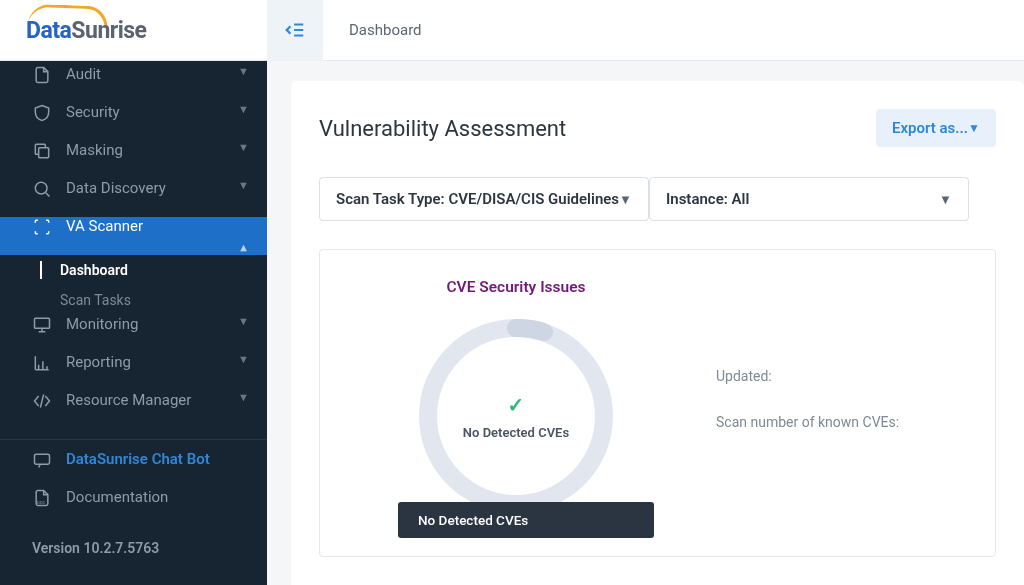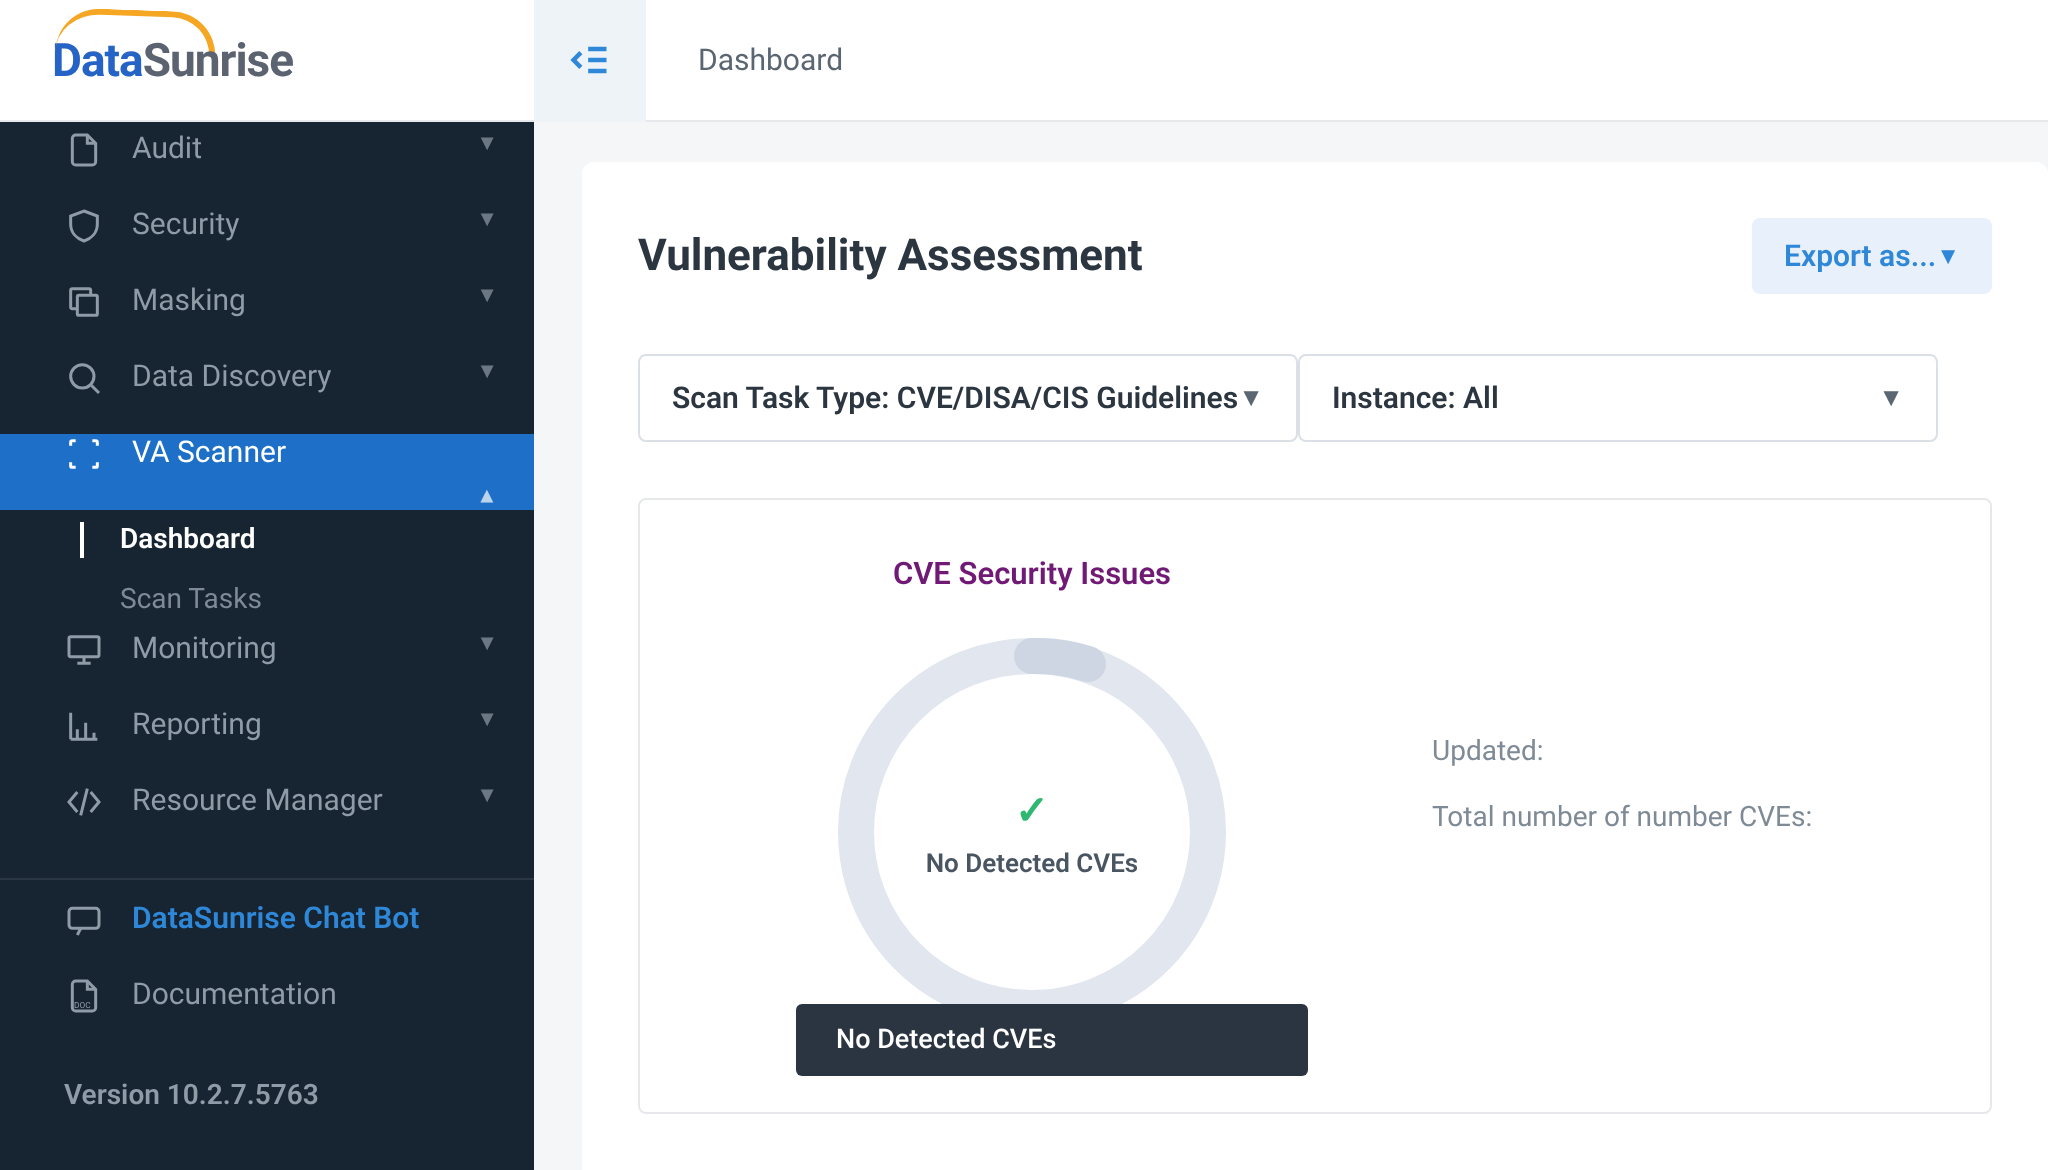--- a/index.html
+++ b/index.html
@@ -145,21 +145,21 @@
   padding: 28px 28px 36px;
   min-height: 500px;
 }
 .card-head {
   display: flex;
   align-items: center;
   margin-bottom: 30px;
 }
 .card-title {
   font-size: 22px;
-  font-weight: 700;
+  font-weight: 400;
   color: #2c3640;
 }
 .export-btn {
   margin-left: auto;
   background: #e8f1fb;
   color: #2f87d8;
   font-weight: 600;
   font-size: 15px;
   padding: 10px 16px;
   border-radius: 4px;
@@ -238,21 +238,21 @@
   font-size: 13.5px;
   font-weight: 500;
   padding: 10px 20px;
   border-radius: 3px;
   min-width: 256px;
 }
 .stats {
   padding-top: 90px;
   display: flex;
   flex-direction: column;
-  gap: 17px;
+  gap: 30px;
 }
 .stat-label { font-size: 14px; color: #7e8a95; }
 svg.ic { width: 20px; height: 20px; stroke: #8f9ba6; stroke-width: 1.8; fill: none; }
 </style>
 </head>
 <body>
 
 <div class="sidebar">
   <div class="logo-row">
     <div class="logo-text" style="position:relative">
@@ -425,19 +425,19 @@
               <span class="check">✓</span>
               <span class="no-cve">No Detected CVEs</span>
             </div>
           </div>
           <div class="tooltip">
             <span>No Detected CVEs</span>
           </div>
         </div>
         <div class="stats">
           <div class="stat-label">Updated:</div>
-          <div class="stat-label">Total number of number CVEs:</div>
+          <div class="stat-label">Scan number of known CVEs:</div>
         </div>
       </div>
 
     </div>
   </div>
 </div>
 
 </body></html>

